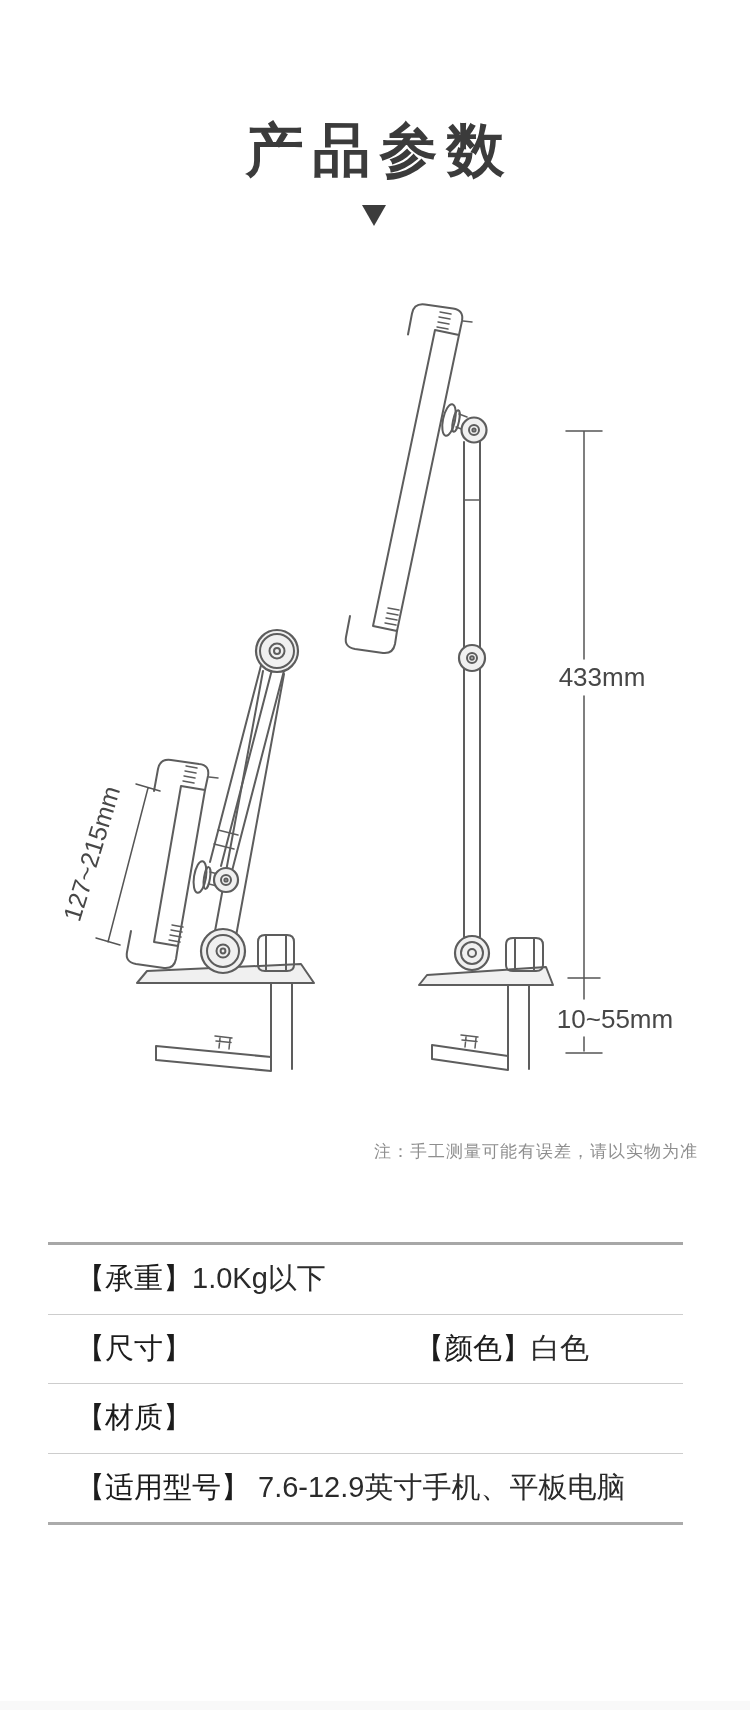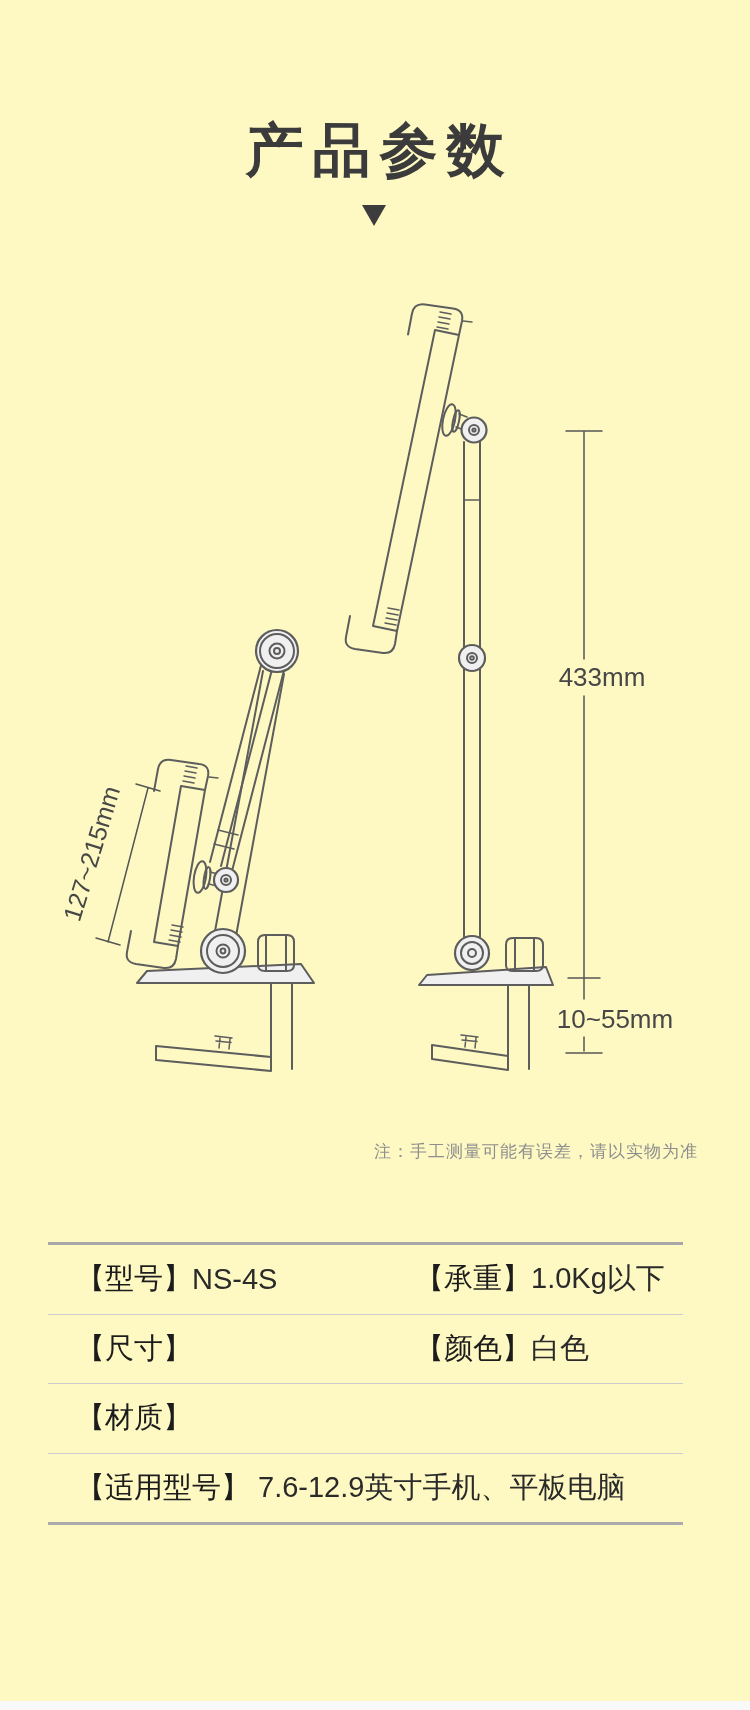--- a/index.html
+++ b/index.html
@@ -4,21 +4,21 @@
 <style>
   html,body{margin:0;padding:0;}
   body{
     font-family:"Liberation Sans","DejaVu Sans",sans-serif;
     background:#e6e6e6;
   }
   .page{
     position:relative;
     width:750px;height:1710px;
     margin:0 auto;
-    background:#fef9c3;
+    background:#ffffff;
     overflow:hidden;
   }
   .title{
     position:absolute;top:112px;left:0;width:750px;
     text-align:center;
     font-size:58px;font-weight:700;
     letter-spacing:9px;text-indent:9px;
     color:#3b3b3b;
   }
   .title-triangle{
@@ -184,24 +184,20 @@
       <text x="602" y="686" text-anchor="middle" font-size="26">433mm</text>
       <text x="615" y="1028" text-anchor="middle" font-size="26">10~55mm</text>
     </g>
   </svg>
 
   <div class="note">注：手工测量可能有误差，请以实物为准</div>
 
   <div class="spec-table">
     <div class="spec-row">
       <div class="cell">
-        <span class="spec-label w2">【型号】</span>
-        <span class="spec-value">NS-4S</span>
-      </div>
-      <div class="cell">
         <span class="spec-label w2">【承重】</span>
         <span class="spec-value">1.0Kg以下</span>
       </div>
     </div>
     <div class="spec-row">
       <div class="cell">
         <span class="spec-label w2">【尺寸】</span>
       </div>
       <div class="cell">
         <span class="spec-label w2">【颜色】</span>

